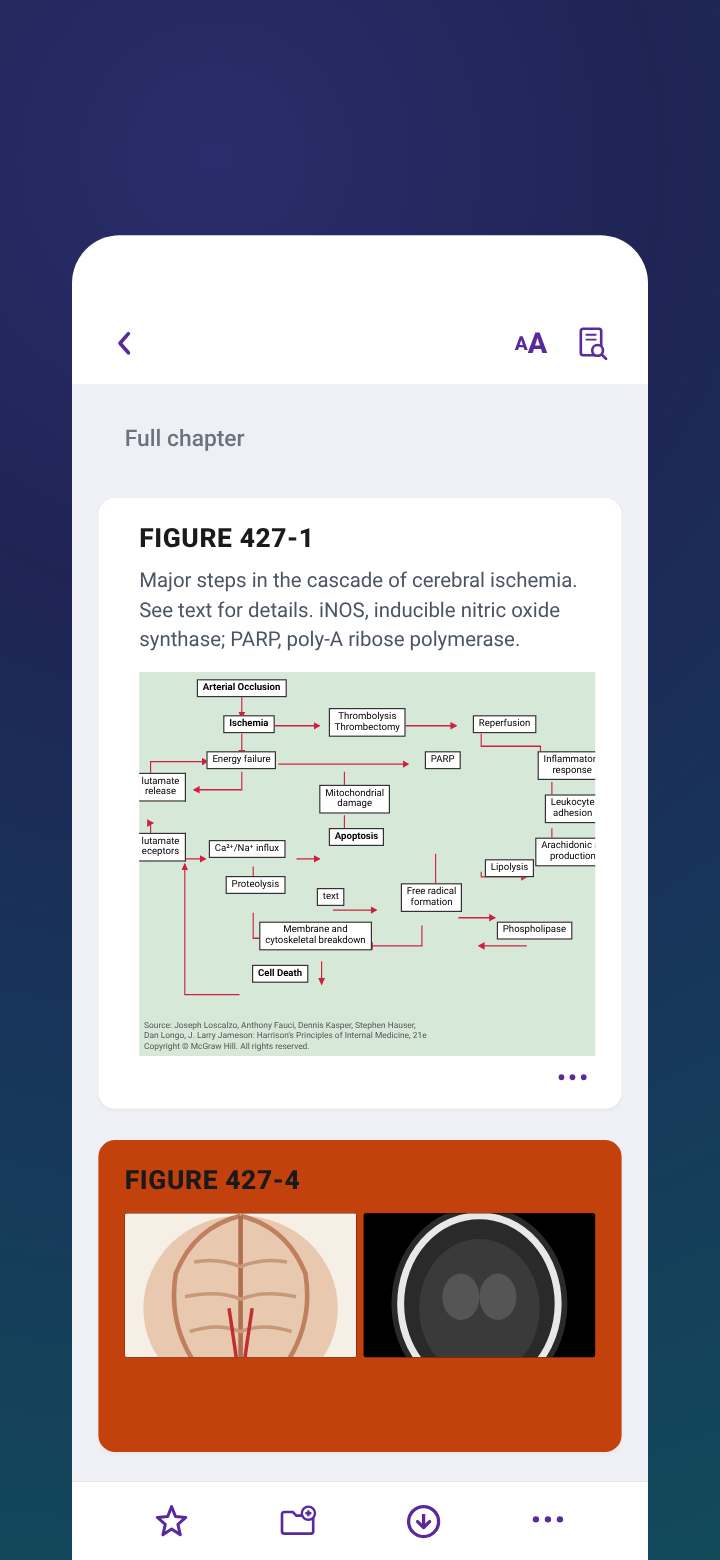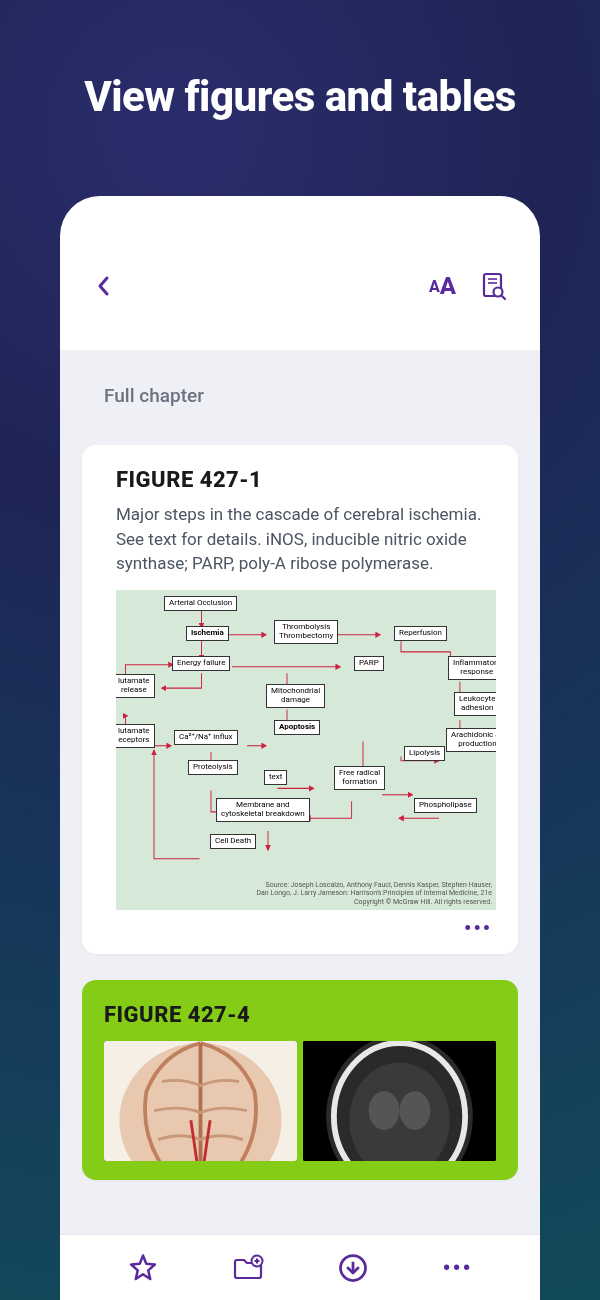--- a/index.html
+++ b/index.html
@@ -51,21 +51,20 @@
   .search-doc-btn {
     width: 36px; height: 32px;
     display: flex; align-items: center; justify-content: center;
     color: #5a2a9c;
   }
   .content {
     flex: 1;
     background: #eef0f5;
     overflow: hidden;
     position: relative;
-    margin-top: 30px;
   }
   .tabs {
     display: flex;
     gap: 10px;
     padding: 22px 22px 0 22px;
     align-items: center;
   }
   .tab {
     padding: 12px 22px;
     border-radius: 999px;
@@ -111,45 +110,45 @@
   .dbox {
     position: absolute;
     background: #fff;
     border: 1px solid #333;
     padding: 2px 4px;
     font-size: 8px;
     line-height: 1.1;
     text-align: center;
     white-space: nowrap;
   }
-  .dbox.bold { font-weight: 400; }
+  .dbox.bold { font-weight: 700; }
   .diagram svg.arrows {
     position: absolute; inset: 0; width: 100%; height: 100%;
   }
   .source-line {
     font-size: 7px;
     color: #555;
     line-height: 1.2;
     margin-top: 4px;
   }
   .card-more {
     text-align: right;
     padding: 6px 4px 4px 0;
     color: #5a2a9c;
     font-size: 20px;
     font-weight: 800;
     letter-spacing: 2px;
   }
   .card2 {
-    background: #84cc16;
+    background: #c2410c;
     margin: 26px 22px 0 22px;
     border-radius: 14px;
     padding: 22px 22px 0 22px;
     box-shadow: 0 1px 3px rgba(0,0,0,0.04);
-    height: 200px;
+    height: 260px;
     overflow: hidden;
   }
   .thumbs {
     display: flex;
     gap: 6px;
     margin-top: 14px;
   }
   .thumb {
     flex: 1;
     height: 120px;
@@ -175,21 +174,20 @@
     color: #5a2a9c;
   }
   .bb-more {
     font-size: 22px; font-weight: 800; letter-spacing: 2px; color: #5a2a9c;
   }
 </style>
 </head>
 <body>
 
 <div class="bg">
-  <div class="hero-title">View figures and tables</div>
 
   <div class="phone">
 
     <div class="topbar">
       <div class="back-btn">
         <svg width="16" height="24" viewBox="0 0 16 24">
           <path d="M11 4 L4 12 L11 20" stroke="#5a2a9c" stroke-width="3" fill="none" stroke-linecap="round" stroke-linejoin="round"></path>
         </svg>
       </div>
       <div class="top-spacer"></div>
@@ -279,21 +277,21 @@
           <div class="dbox" style="left:72px; top:170px;">Proteolysis</div>
           <div class="dbox" style="left:148px; top:180px;">text</div>
           <div class="dbox" style="left:218px; top:176px; white-space:pre;">Free radical
 formation</div>
           <div class="dbox" style="left:288px; top:156px;text-align:center;">Lipolysis</div>
           <div class="dbox" style="left:100px; top:208px; white-space:pre;">Membrane and
 cytoskeletal breakdown</div>
           <div class="dbox" style="left:298px; top:208px;">Phospholipase</div>
           <div class="dbox bold" style="left:94px; top:244px;">Cell Death</div>
 
-          <div class="source-line" style="position:absolute; left:4px; bottom:4px; right:4px; white-space:pre-line; background:#d6e9d8;text-align:right;">Source: Joseph Loscalzo, Anthony Fauci, Dennis Kasper, Stephen Hauser,
+          <div class="source-line" style="position:absolute; left:4px; bottom:4px; right:4px; white-space:pre-line; background:#d6e9d8;">Source: Joseph Loscalzo, Anthony Fauci, Dennis Kasper, Stephen Hauser,
 Dan Longo, J. Larry Jameson: Harrison's Principles of Internal Medicine, 21e
 Copyright © McGraw Hill. All rights reserved.</div>
         </div>
 
         <div class="card-more">•••</div>
       </div>
 
       <div class="card2">
         <div class="fig-title">FIGURE 427-4</div>
         <div class="thumbs">

